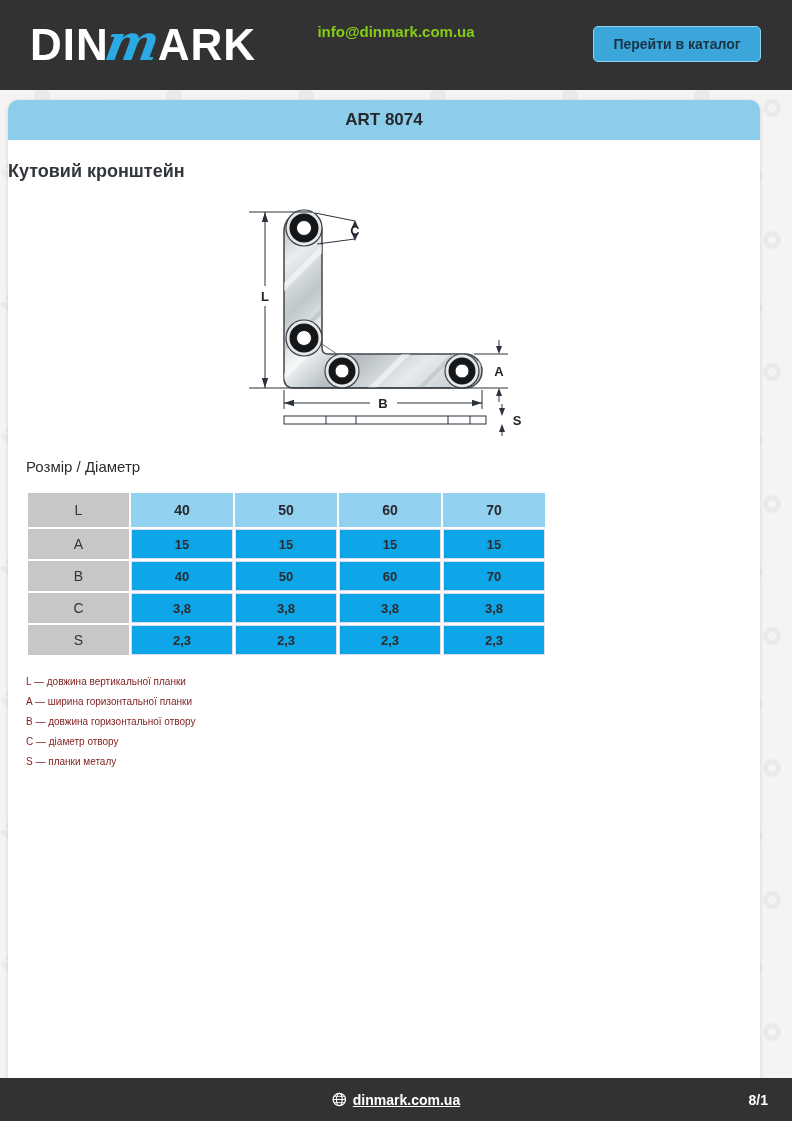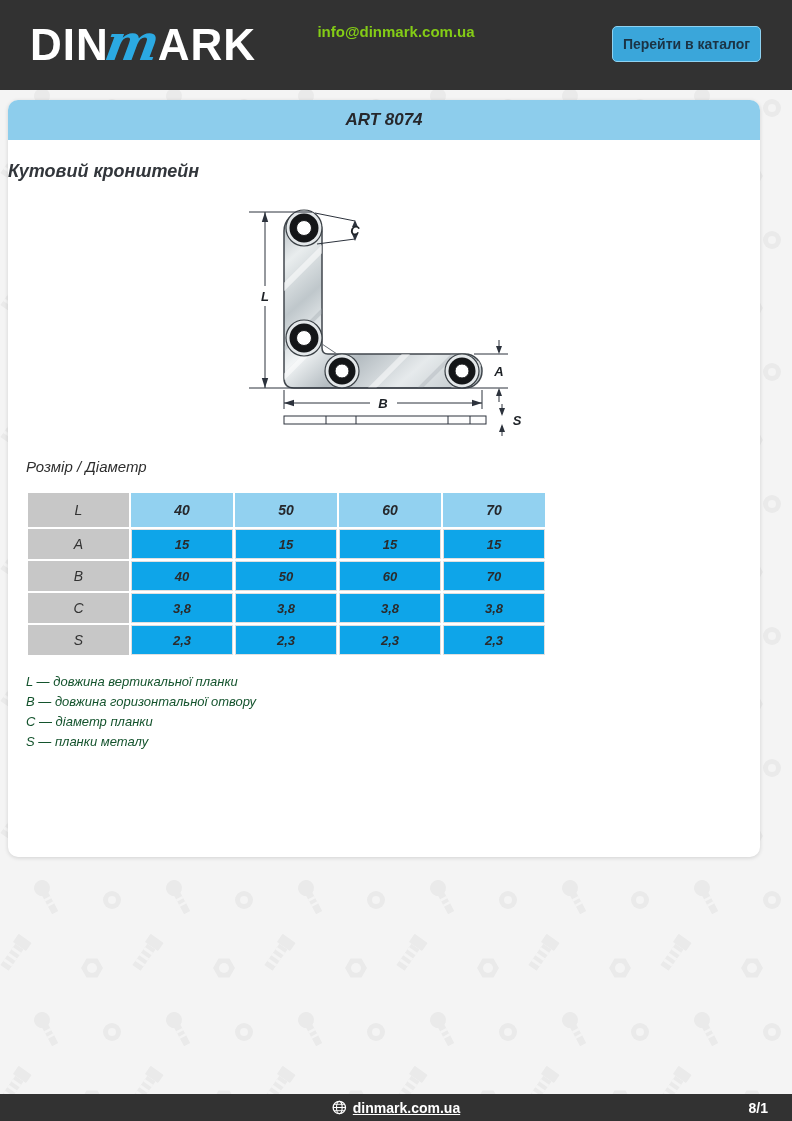--- a/index.html
+++ b/index.html
@@ -9,46 +9,46 @@
 
   
   .header { position:absolute; left:0; top:0; width:792px; height:90px; background:#323232; z-index:3;
             display:flex; align-items:center; }
   .logo { position:absolute; left:30px; top:18px; font-size:44px; font-weight:800; color:#ffffff;
           letter-spacing:1px; line-height:54px; white-space:nowrap; }
   .logo .logo-m { display:inline-block; font-family:"DejaVu Serif", serif; font-style:italic; font-weight:bold;
           color:#2ba9e2; font-size:50px; transform:skewX(-10deg); margin:0 -2px 0 -3px; line-height:40px; }
   .contact { position:absolute; left:50%; top:20px; transform:translateX(-50%); text-align:center; color:#84cc16; }
   .contact div { font-size:15px; font-weight:bold; line-height:23px; white-space:nowrap; }
-  .catalog-btn { position:absolute; right:31px; top:26px; width:149px; height:36px; background:#3aa6da;
+  .catalog-btn { position:absolute; right:31px; top:26px; width:168px; height:36px; background:#3aa6da;
           border:1px solid #8ed2f1; border-radius:5px; color:#1b3344; font-weight:bold; font-size:14px;
           display:flex; align-items:center; justify-content:center; cursor:pointer; font-family:"Liberation Sans", sans-serif; }
 
   
-  .card { position:absolute; left:8px; top:100px; width:752px; height:757px; background:#ffffff;
-          border-radius:10px; z-index:2; box-shadow:0 1px 4px rgba(0,0,0,.14);font-style:italic; }
+  .card { position:absolute; left:8px; top:100px; width:752px; height:1020px; background:#ffffff;
+          border-radius:10px; z-index:2; box-shadow:0 1px 4px rgba(0,0,0,.14); }
   .art-banner { height:40px; background:#8dcdec; border-radius:10px 10px 0 0; display:flex;
           align-items:center; justify-content:center; font-size:17px; font-weight:bold; color:#26282c; }
   .product-title { margin-top:21px; font-size:18px; font-weight:bold; color:#32363b; }
   .drawing-wrap { width:300px; margin:12px auto 0 auto; }
 
   
   .size-heading { margin:10px 0 16px 18px; font-size:15px; color:#2e2e2e; }
   table.size-table { margin:9px 0 0 18px; border-collapse:separate; border-spacing:2px; }
   table.size-table td { text-align:center; vertical-align:middle; }
   td.param { width:101px; height:30px; background:#c7c7c7; font-size:14px; color:#333333; }
   tr.head-row td { height:34px; }
   td.size { width:102px; background:#92d1f0; font-weight:bold; font-size:14px; color:#26282c; }
   td.val  { width:102px; background:#0ea5e9; border:1px solid #e0e0e0; font-weight:bold; font-size:13px; color:#2b2b2b; }
 
   .legend { margin:15px 0 0 18px; }
-  .legend div { font-size:13px; color:#14532d; line-height:20px; }
-
-  
-  .footer { position:absolute; left:0; bottom:0; width:792px; height:27px; background:#323232; z-index:3;text-align:right; }
+  .legend div { font-size:10px; color:#7f1d1d; line-height:20px; }
+
+  
+  .footer { position:absolute; left:0; bottom:0; width:792px; height:43px; background:#323232; z-index:3;text-align:right; }
   .site-link { position:absolute; left:50%; top:50%; transform:translate(-50%,-50%); display:flex;
           align-items:center; gap:6px; color:#ffffff; font-size:14px; font-weight:bold;
           text-decoration:underline; cursor:pointer; }
   .page-indicator { position:absolute; right:24px; top:50%; transform:translateY(-50%); color:#ffffff;
           font-size:14px; font-weight:bold; }
 </style>
 </head>
 <body>
 
 <div class="page">
@@ -226,22 +226,23 @@
             <td class="val">2,3</td>
             <td class="val">2,3</td>
             <td class="val">2,3</td>
             <td class="val">2,3</td>
           </tr>
         </tbody>
     </table>
 
     <div class="legend">
         <div>L — довжина вертикальної планки</div>
+        <div>A — ширина горизонтальної планки</div>
         <div>B — довжина горизонтальної отвору</div>
-        <div>C — діаметр планки</div>
+        <div>C — діаметр отвору</div>
         <div>S — планки металу</div>
       </div>
   </div>
 
   <div class="footer">
     <div class="site-link">
       <svg width="15" height="15" viewBox="0 0 16 16">
         <circle cx="8" cy="8" r="6.6" fill="none" stroke="#ffffff" stroke-width="1.4"></circle>
         <ellipse cx="8" cy="8" rx="3" ry="6.6" fill="none" stroke="#ffffff" stroke-width="1.2"></ellipse>
         <line x1="1.4" y1="8" x2="14.6" y2="8" stroke="#ffffff" stroke-width="1.2"></line>

